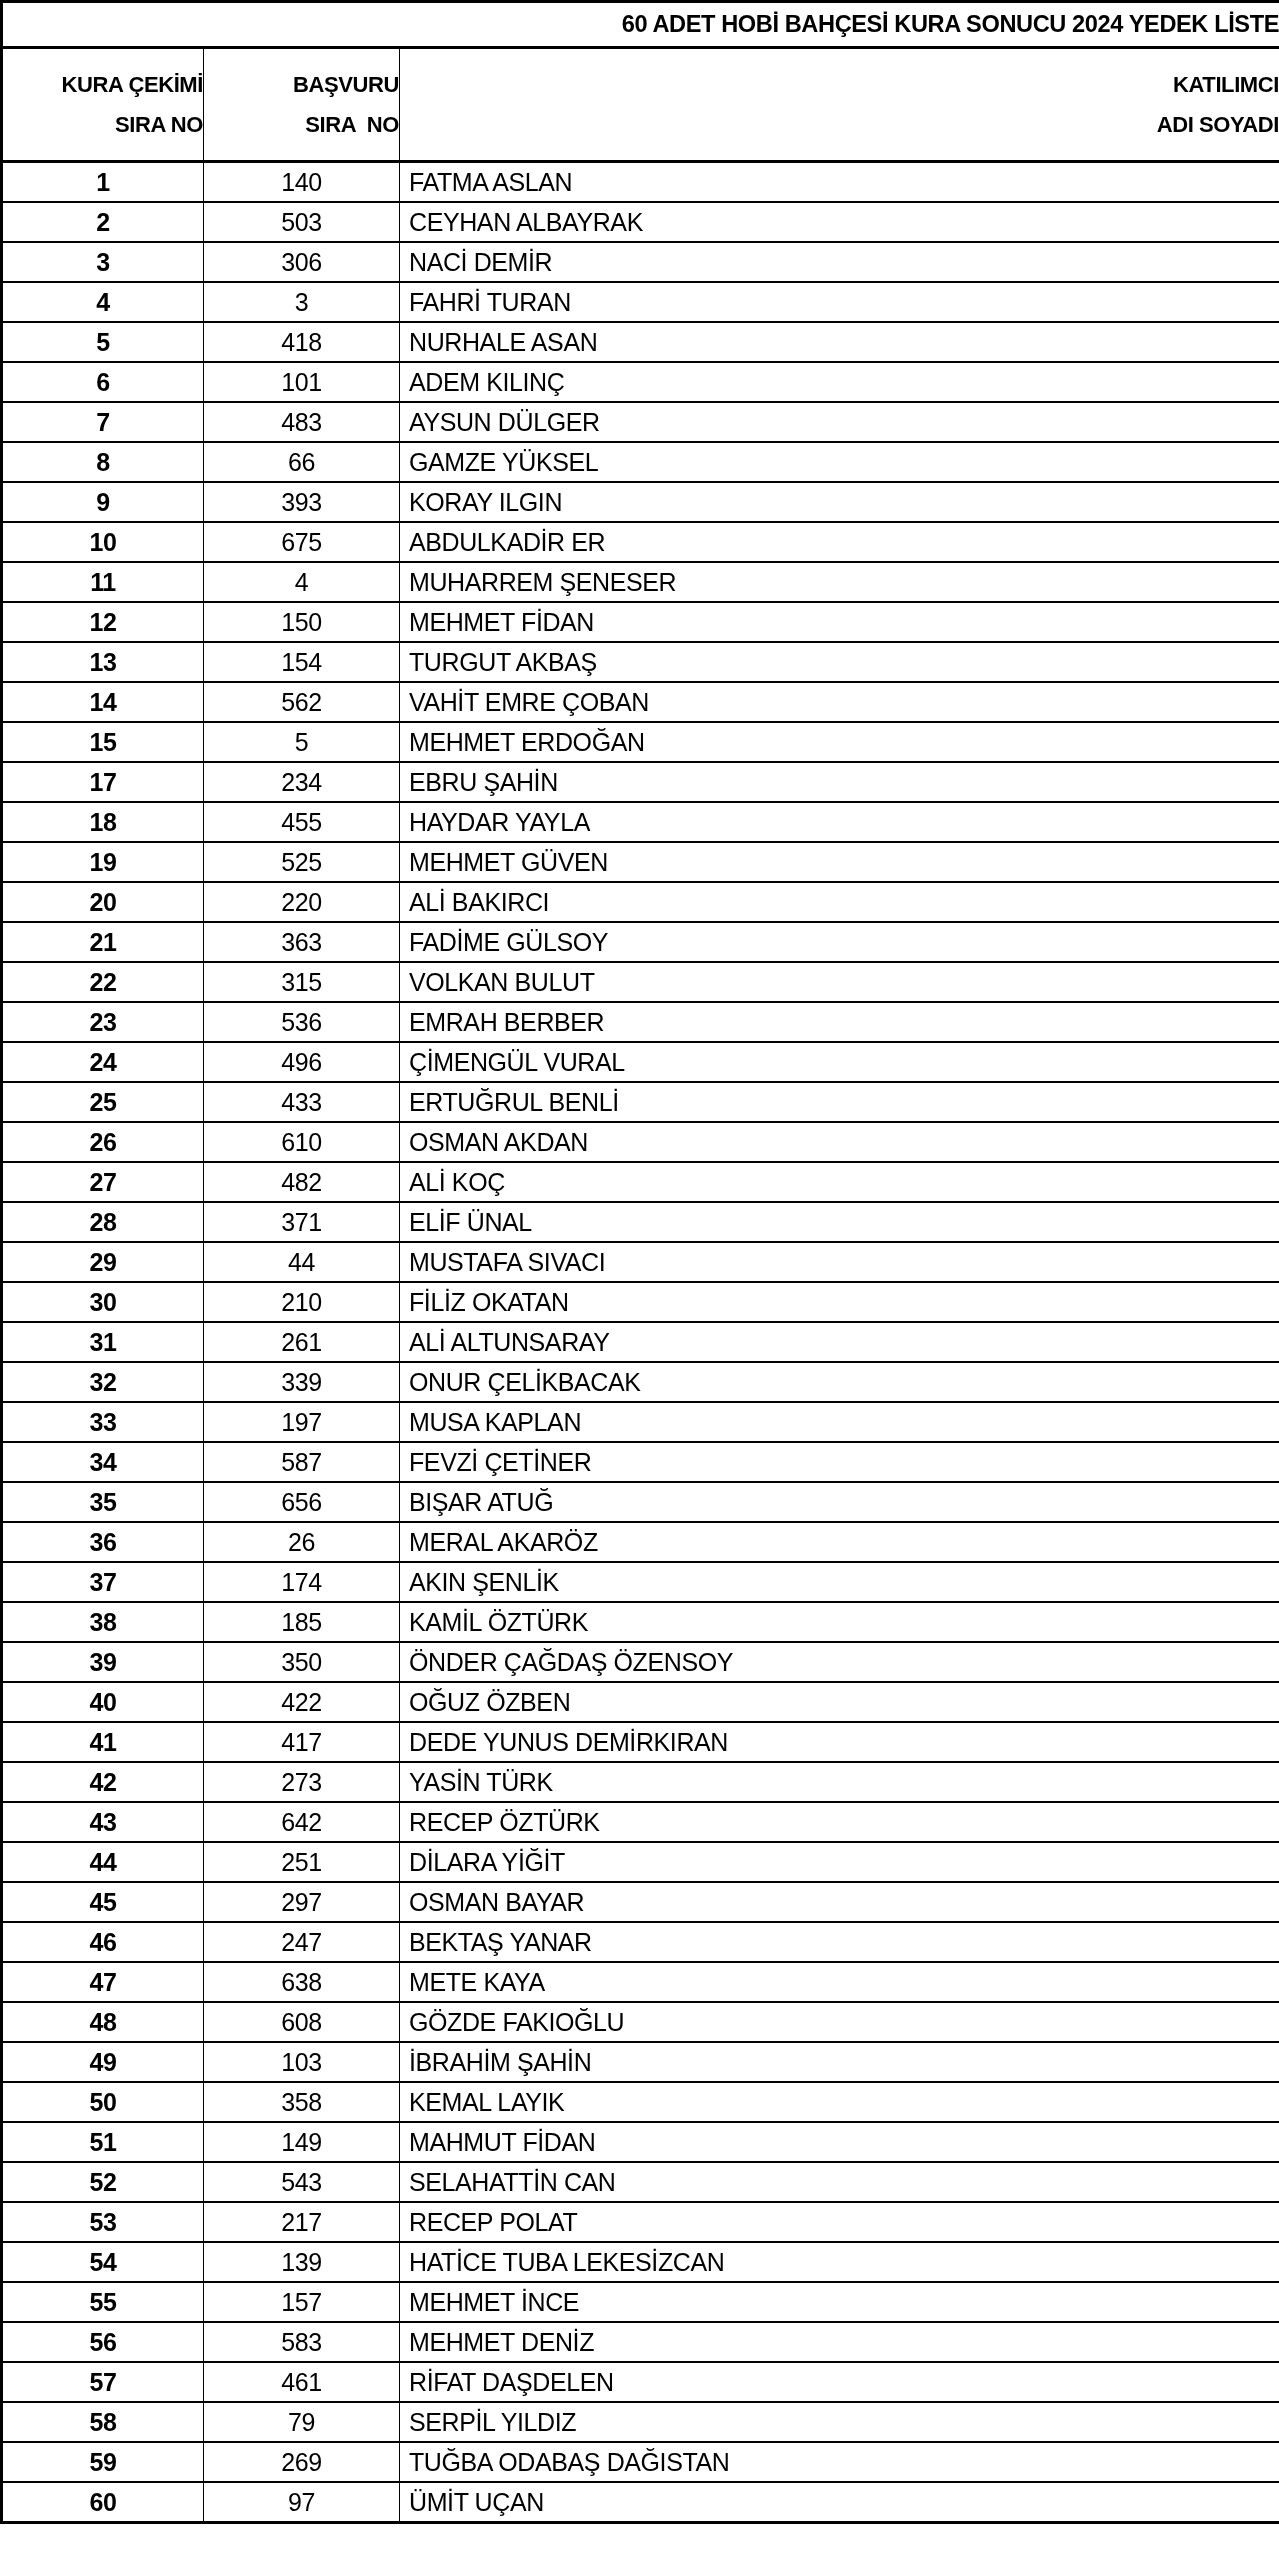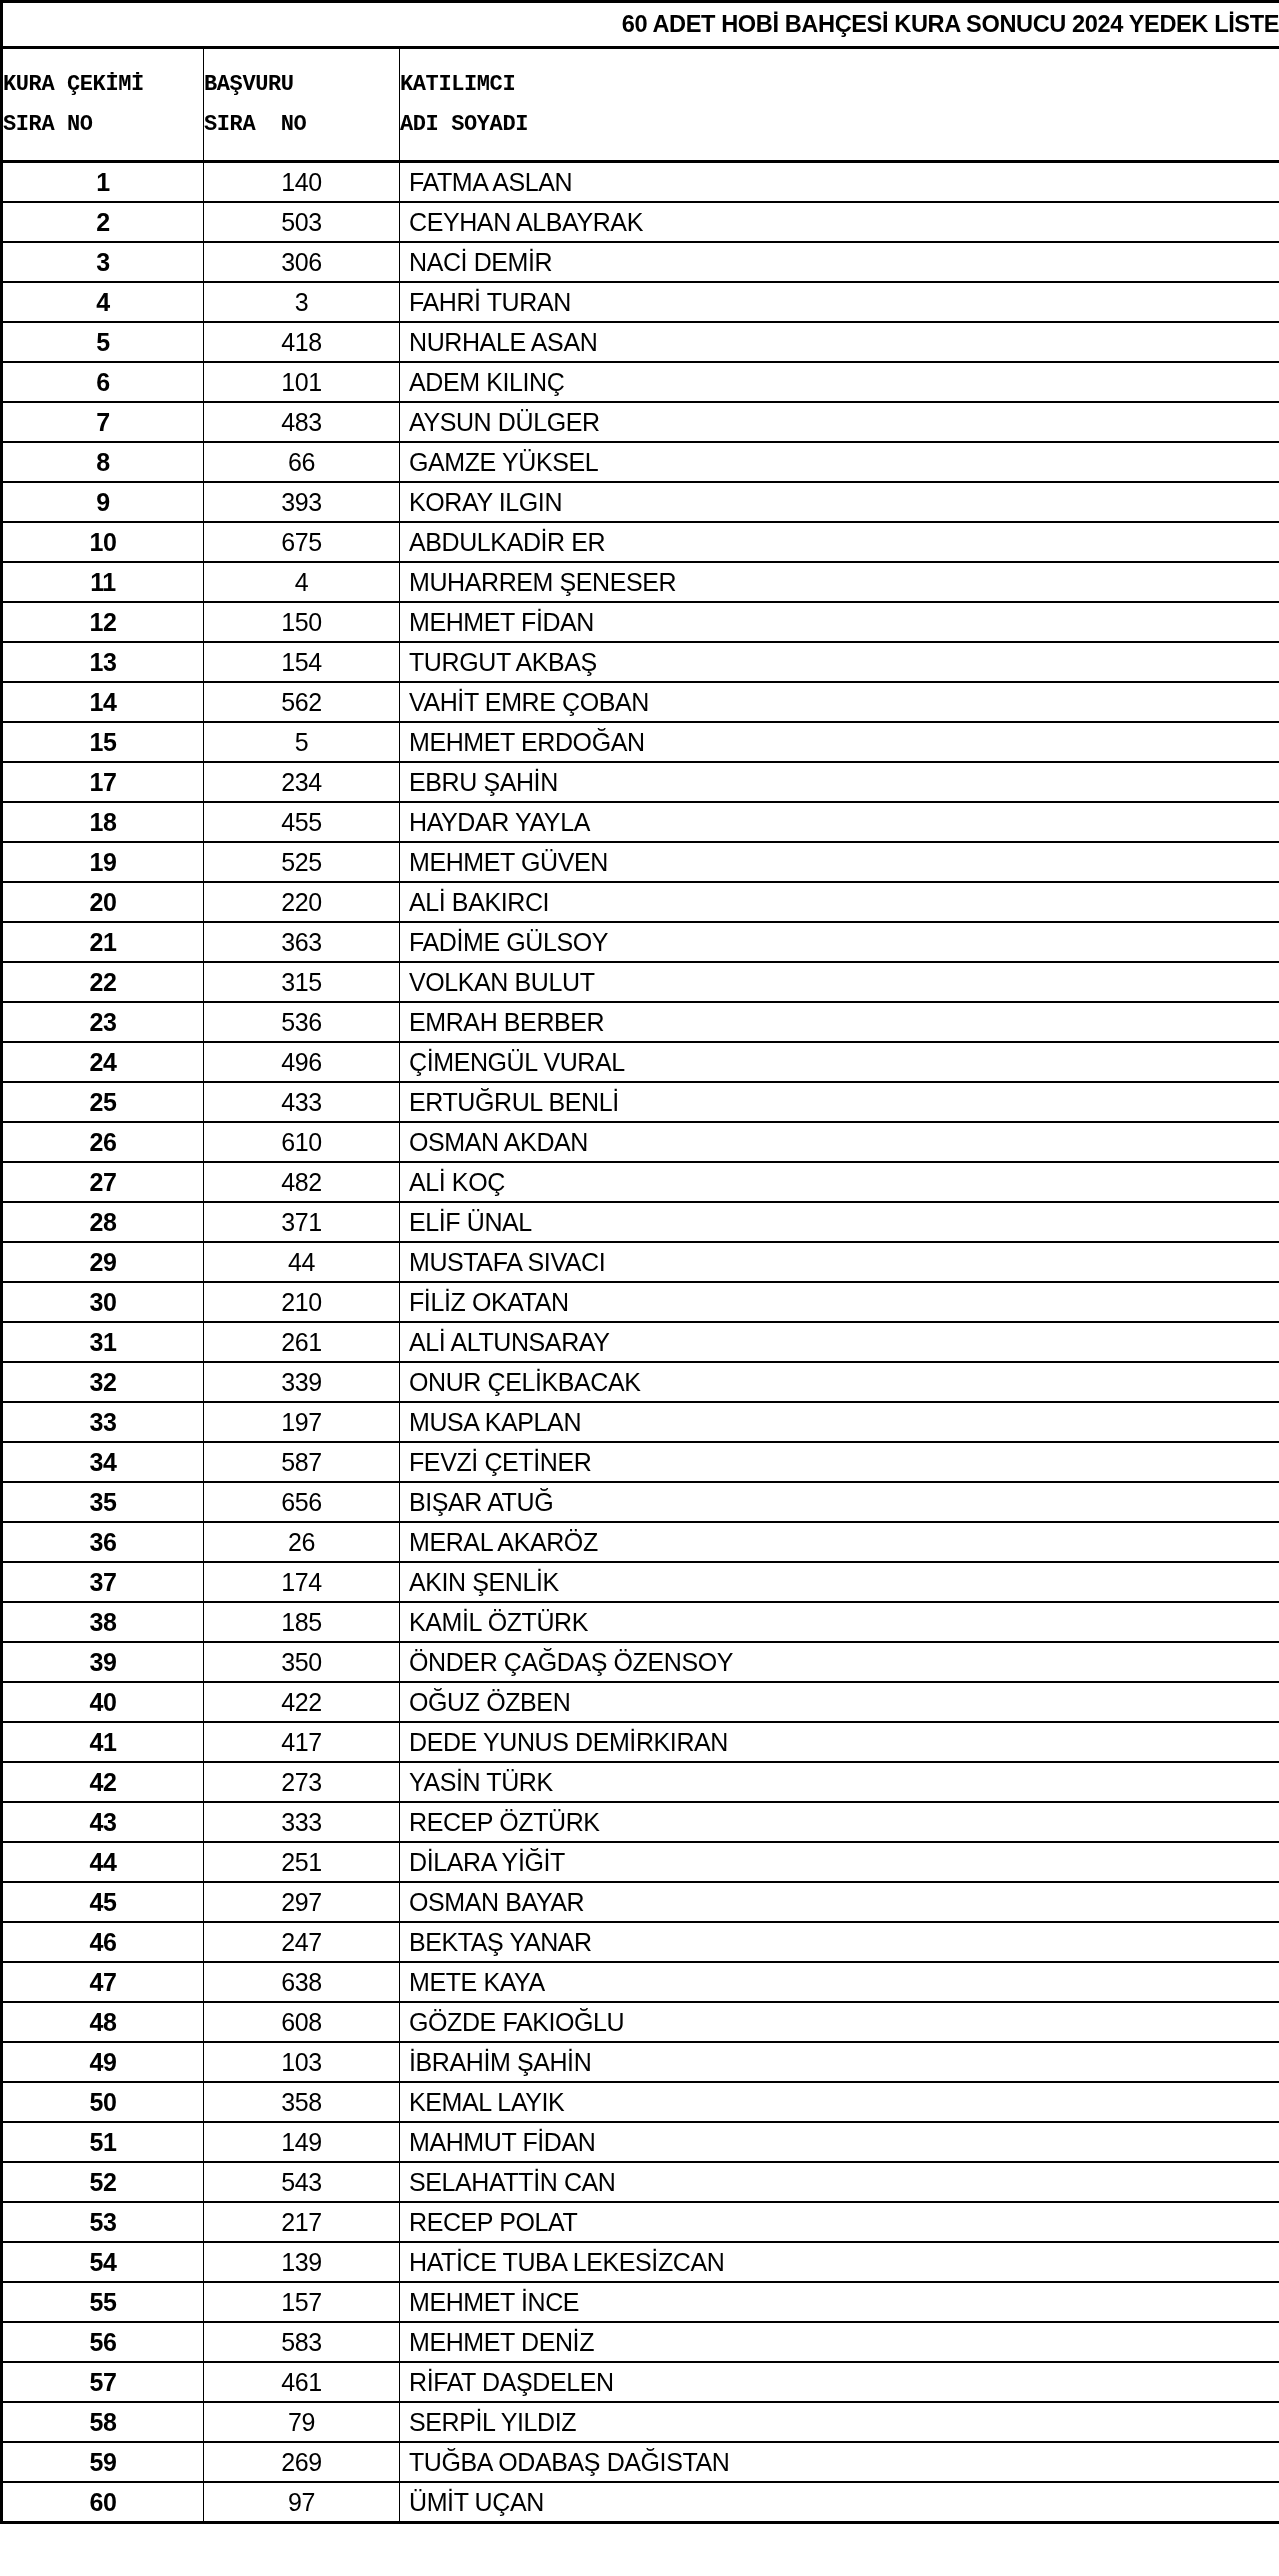--- a/index.html
+++ b/index.html
@@ -40,25 +40,24 @@
     text-align: right;
     letter-spacing: -0.4px;
     border-bottom: 3.8px solid #000000;
     vertical-align: middle;
   }
 
   tr.header-row th {
     height: 111px;
     font-size: 22px;
     font-weight: bold;
-    text-align: left;
+    text-align: right;
     vertical-align: middle;
     letter-spacing: -0.4px;
     border-bottom: 3.8px solid #000000;
-    font-family: Liberation Mono, monospace;
   }
   .hline {
     display: block;
     line-height: 40px;
     white-space: pre;
   }
 
   tbody td {
     height: 38px;
     font-size: 25px;
@@ -307,21 +306,21 @@
           <td class="c2">417</td>
           <td class="c3">DEDE YUNUS DEMİRKIRAN</td>
         </tr>
         <tr>
           <td class="c1">42</td>
           <td class="c2">273</td>
           <td class="c3">YASİN TÜRK</td>
         </tr>
         <tr>
           <td class="c1">43</td>
-          <td class="c2">333</td>
+          <td class="c2">642</td>
           <td class="c3">RECEP ÖZTÜRK</td>
         </tr>
         <tr>
           <td class="c1">44</td>
           <td class="c2">251</td>
           <td class="c3">DİLARA YİĞİT</td>
         </tr>
         <tr>
           <td class="c1">45</td>
           <td class="c2">297</td>

